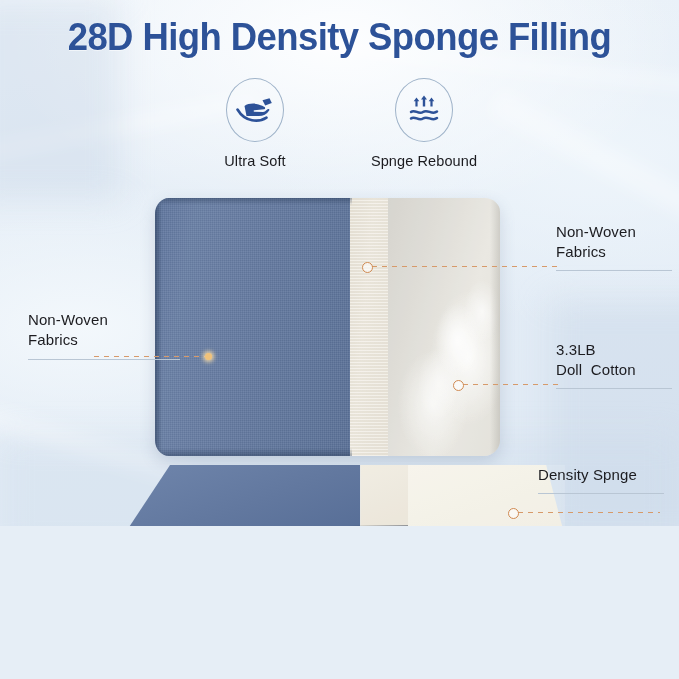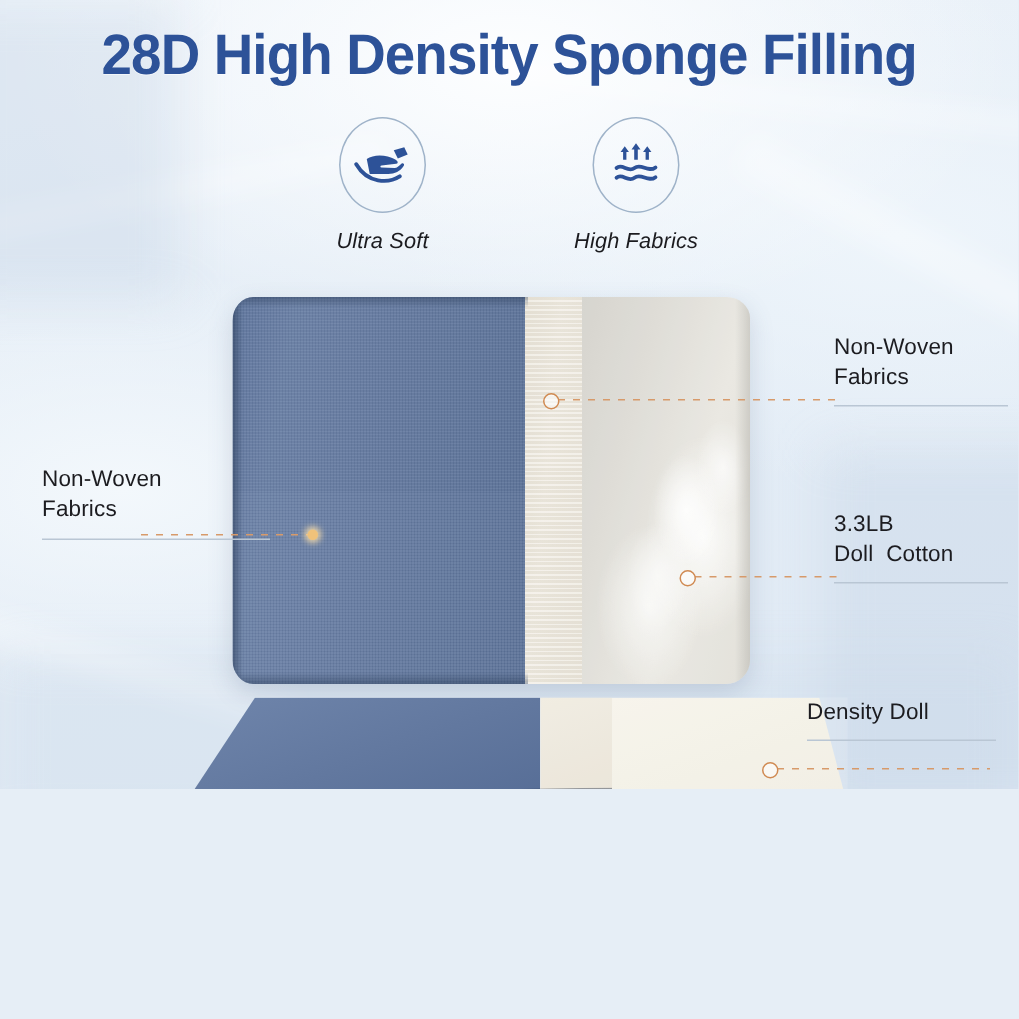--- a/index.html
+++ b/index.html
@@ -33,21 +33,21 @@
   .title{
     position:absolute;left:0;right:0;top:16px;text-align:center;
     font-family:"Liberation Sans", sans-serif;
     font-weight:bold;font-size:38px;letter-spacing:-0.6px;
     color:#2d5298;
     transform:scaleX(.96);
     text-shadow:0 1px 0 rgba(255,255,255,.55);
   }
 
   
-  .features{position:absolute;top:78px;left:0;right:0;display:flex;justify-content:center;gap:49px;font-style:italic;}
+  .features{position:absolute;top:78px;left:0;right:0;display:flex;justify-content:center;gap:49px;}
   .feature{width:120px;display:flex;flex-direction:column;align-items:center;}
   .ficon{
     width:56px;height:62px;border:1.3px solid #9fb3c9;border-radius:50%;
     display:flex;align-items:center;justify-content:center;background:transparent;
   }
   .ficon svg{display:block;}
   .flabel{margin-top:11px;font-size:14.5px;color:#1b1b1f;white-space:nowrap;letter-spacing:.1px;}
 
   
   .product{position:absolute;left:0;top:185px;width:679px;height:494px;}
@@ -203,21 +203,21 @@
         <svg width="36" height="32" viewBox="0 0 36 32">
           <g fill="#2d5298">
             <path d="M10.5 3.5 L13.3 7.3 L11.6 7.3 L11.6 12.5 L9.4 12.5 L9.4 7.3 L7.7 7.3 Z"></path>
             <path d="M18 1.5 L21.0 5.6 L19.2 5.6 L19.2 12.5 L16.8 12.5 L16.8 5.6 L15.0 5.6 Z"></path>
             <path d="M25.5 3.5 L28.3 7.3 L26.6 7.3 L26.6 12.5 L24.4 12.5 L24.4 7.3 L22.7 7.3 Z"></path>
           </g>
           <path d="M5 18 C9 14.6 12.5 21.4 17 18 C21.5 14.6 26 21.4 31 17.6" fill="none" stroke="#2d5298" stroke-width="2.5" stroke-linecap="round"></path>
           <path d="M5 24.5 C9 21.1 12.5 27.9 17 24.5 C21.5 21.1 26 27.9 31 24.1" fill="none" stroke="#2d5298" stroke-width="2.5" stroke-linecap="round"></path>
         </svg>
       </div>
-      <div class="flabel">High Fabrics</div>
+      <div class="flabel">Spnge Rebound</div>
     </div>
 
   </div>
 
   <div class="product">
 
     <div class="pillow">
       <div class="pillow-body">
         <div class="p-blue"></div>
         <div class="p-beige"></div>
@@ -272,17 +272,17 @@
     <div class="co-rule"></div>
   </div>
 
   <div class="callout" id="co-rm">
     <div class="co-text">3.3LB</div>
     <div class="co-text">Doll  Cotton</div>
     <div class="co-rule"></div>
   </div>
 
   <div class="callout" id="co-rb">
-    <div class="co-text">Density Doll</div>
+    <div class="co-text">Density Spnge</div>
     <div class="co-rule"></div>
   </div>
 
 </div>
 
 </body></html>

